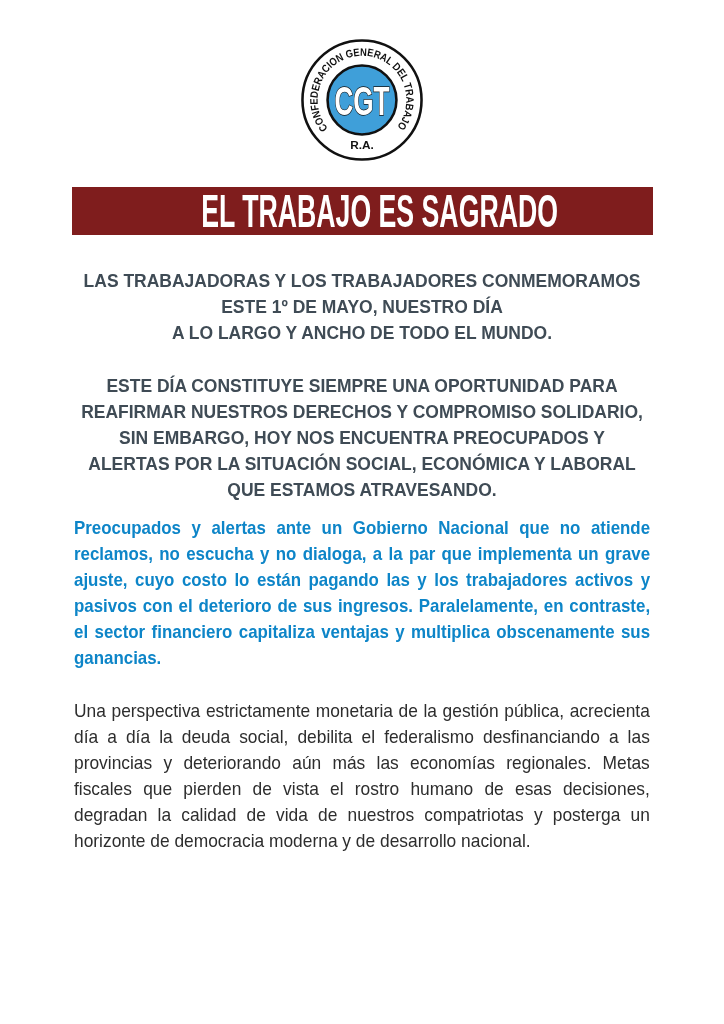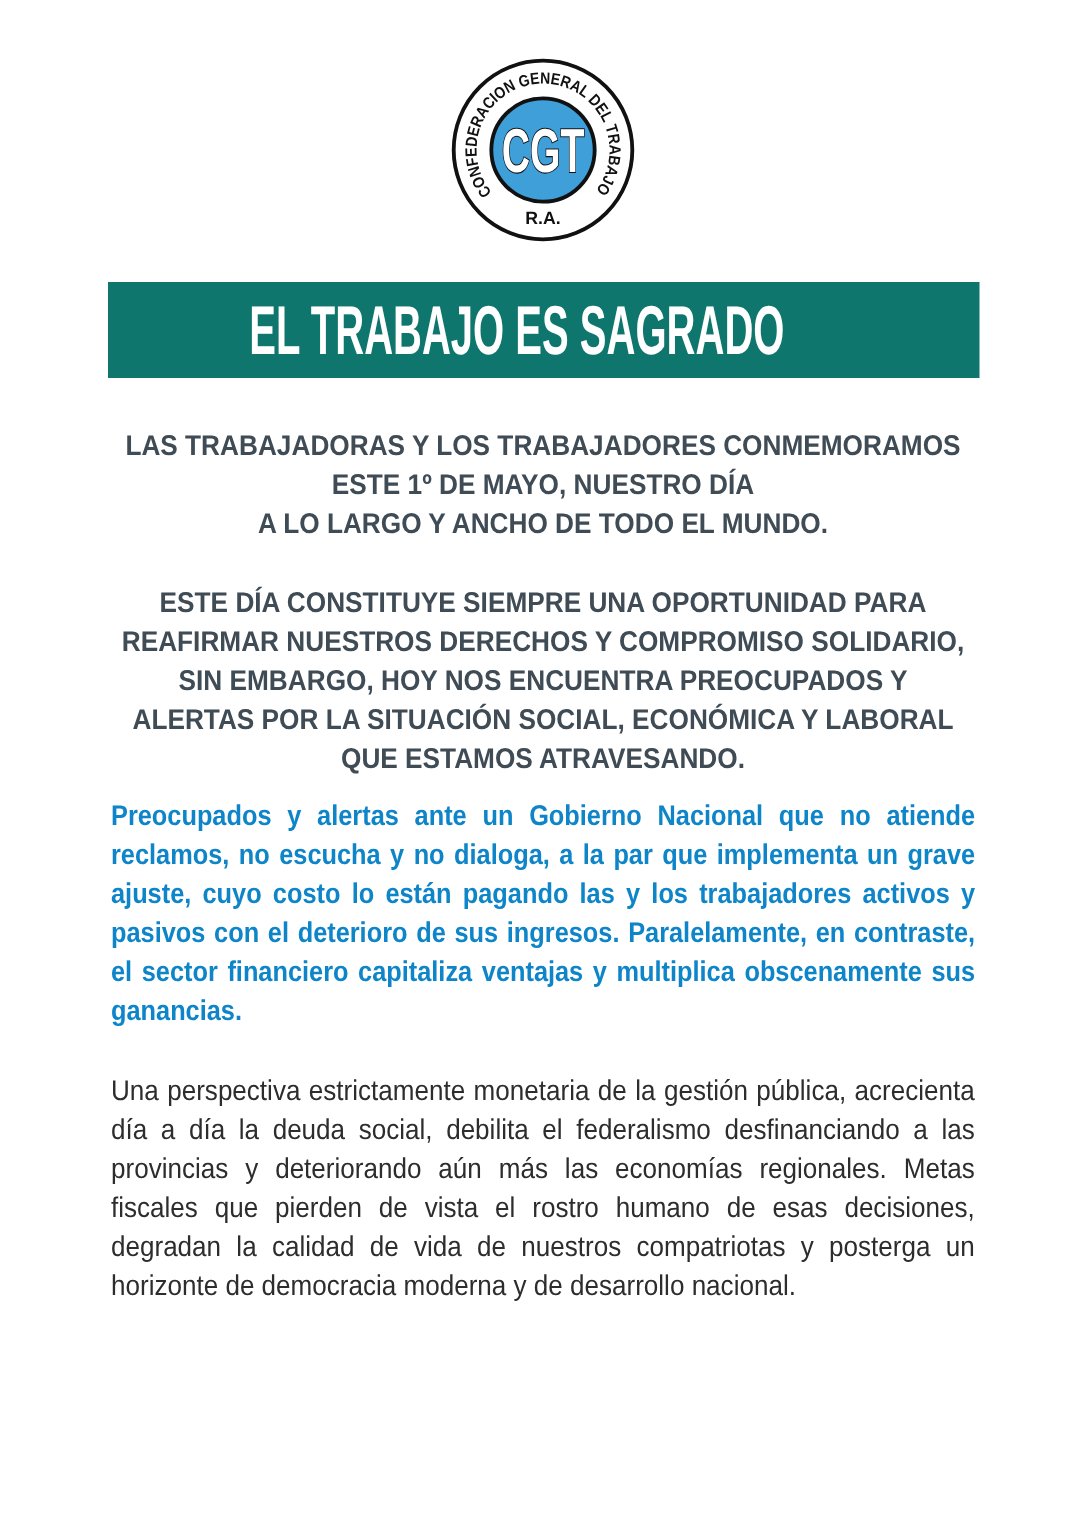--- a/index.html
+++ b/index.html
@@ -16,26 +16,26 @@
     width: 724px;
     height: 1024px;
     background: #ffffff;
   }
   .logo-wrap {
     width: 124px;
     margin: 38px auto 0 auto;
   }
   .banner {
     width: 581px;
-    height: 64px;
+    height: 48px;
     margin: 21px auto 0 auto;
-    background: #0f766e;
+    background: #7f1d1d;
     display: flex;
     align-items: center;
-    justify-content: flex-end;
+    justify-content: flex-start;
   }
   .banner-title {
     color: #ffffff;
     font-size: 46px;
     font-weight: bold;
     white-space: nowrap;
     letter-spacing: 0px;
     transform: scaleX(0.58);
     transform-origin: center center;
     line-height: 1;

